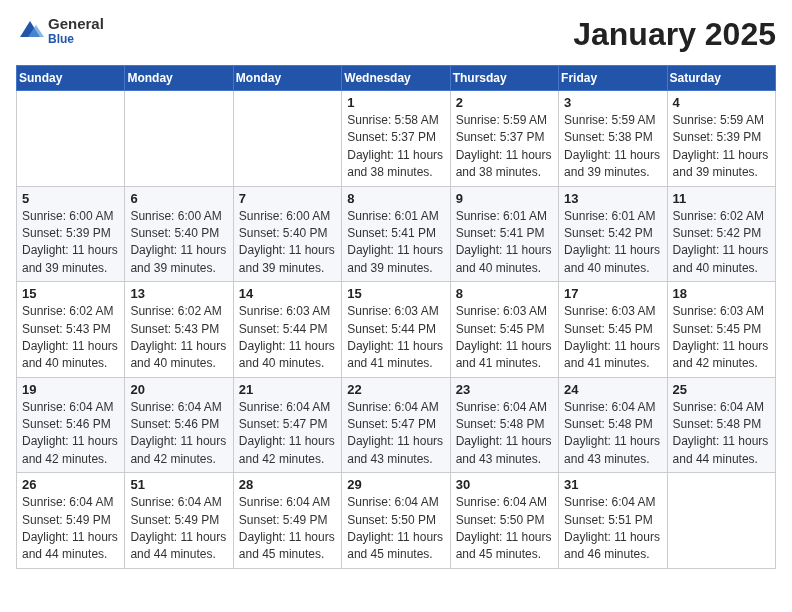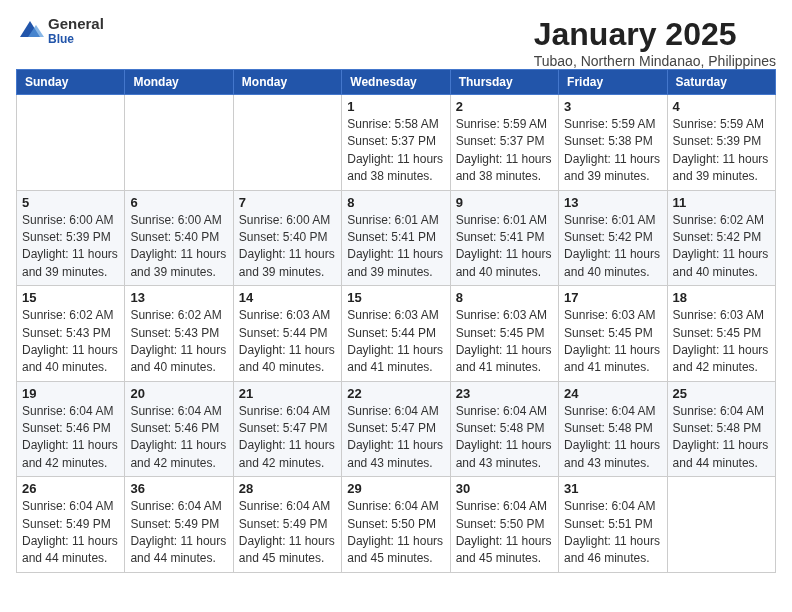--- a/index.html
+++ b/index.html
@@ -7,20 +7,21 @@
       font-family: Arial, sans-serif;
       background: #fff;
       width: 792px;
       min-height: 612px;
       padding: 16px;
     }
     .header {
       display: flex;
       justify-content: space-between;
       align-items: flex-start;
+      margin-bottom: 12px;
     }
     .logo {
       display: flex;
       align-items: center;
       gap: 4px;
     }
     .logo-text {
       display: flex;
       flex-direction: column;
       line-height: 1.1;
@@ -33,42 +34,42 @@
     .logo-blue {
       font-size: 12px;
       font-weight: bold;
       color: #2255aa;
     }
     .logo-icon {
       width: 28px;
       height: 28px;
     }
     .title-block {
-      text-align: left;
+      text-align: center;
     }
     .month-title {
       font-size: 32px;
       font-weight: bold;
       color: #222;
     }
     .subtitle {
       font-size: 14px;
       color: #444;
     }
     .calendar {
       width: 100%;
       border-collapse: collapse;
       border: 1px solid #ccc;
     }
     .calendar th {
       background: #2255aa;
       color: #fff;
       font-size: 12px;
       font-weight: bold;
-      padding: 5px 8px;
+      padding: 5px 2px;
       text-align: left;
       border: 1px solid #4477cc;
     }
     .calendar td {
       vertical-align: top;
       border: 1px solid #ccc;
       padding: 4px 5px;
       width: 108px;
       min-height: 80px;
       font-size: 10.5px;
@@ -102,21 +103,20 @@
       <polygon points="14,4 24,20 4,20" fill="#2255aa"></polygon>
       <polygon points="20,8 28,20 12,20" fill="#5599dd" opacity="0.7"></polygon>
     </svg>
     <div class="logo-text">
       <span class="logo-general">General</span>
       <span class="logo-blue">Blue</span>
     </div>
   </div>
   <div class="title-block">
     <div class="month-title">January 2025</div>
-    <div class="subtitle">Tubao, Northern Mindanao, Philippines</div>
   </div>
 </div>
 
 <table class="calendar">
   <thead>
     <tr>
     <th>Sunday</th>
         <th>Monday</th>
         <th>Monday</th>
         <th>Wednesday</th>
@@ -314,21 +314,21 @@
       </tr>
       <tr>
         <td>
           <div class="day-number">26</div>
           <div class="day-info" style="white-space: pre-line;">Sunrise: 6:04 AM
 Sunset: 5:49 PM
 Daylight: 11 hours
 and 44 minutes.</div>
         </td>
         <td>
-          <div class="day-number">36</div>
+          <div class="day-number">51</div>
           <div class="day-info" style="white-space: pre-line;">Sunrise: 6:04 AM
 Sunset: 5:49 PM
 Daylight: 11 hours
 and 44 minutes.</div>
         </td>
         <td>
           <div class="day-number">28</div>
           <div class="day-info" style="white-space: pre-line;">Sunrise: 6:04 AM
 Sunset: 5:49 PM
 Daylight: 11 hours

